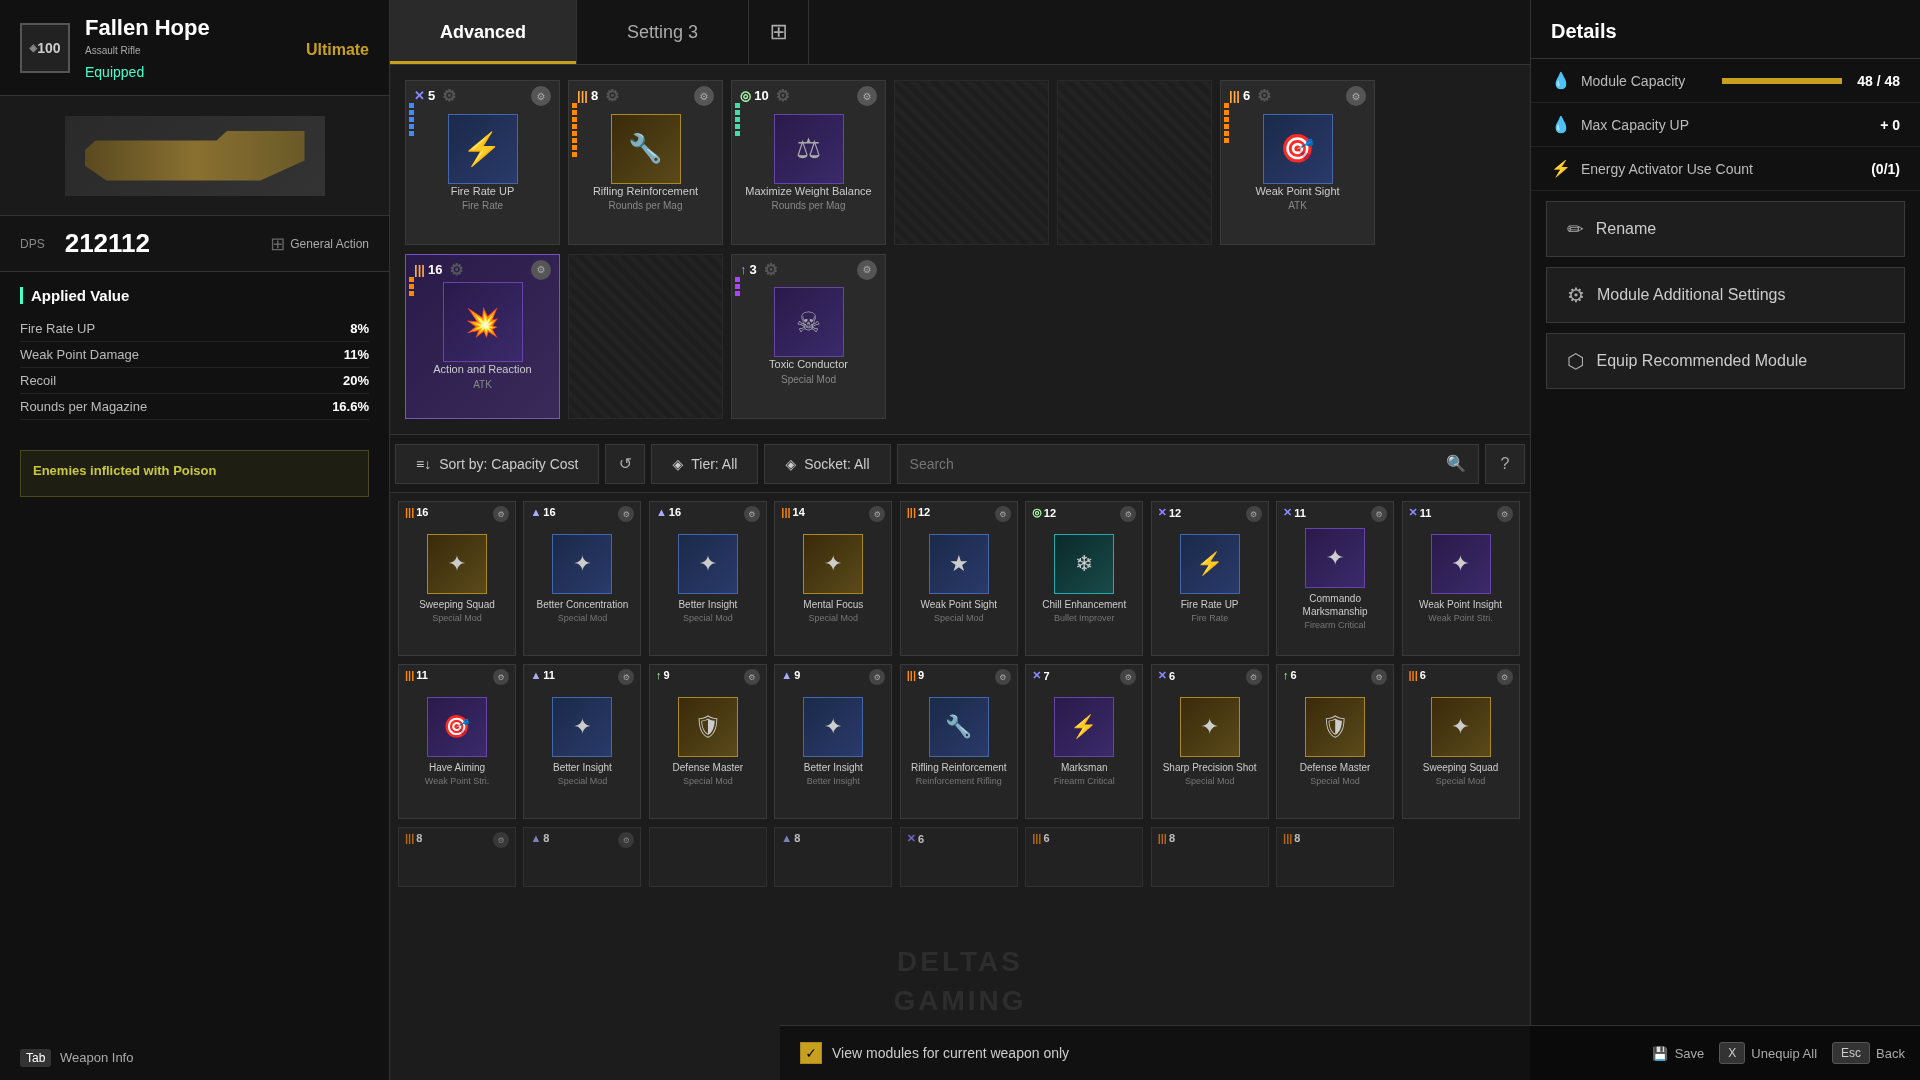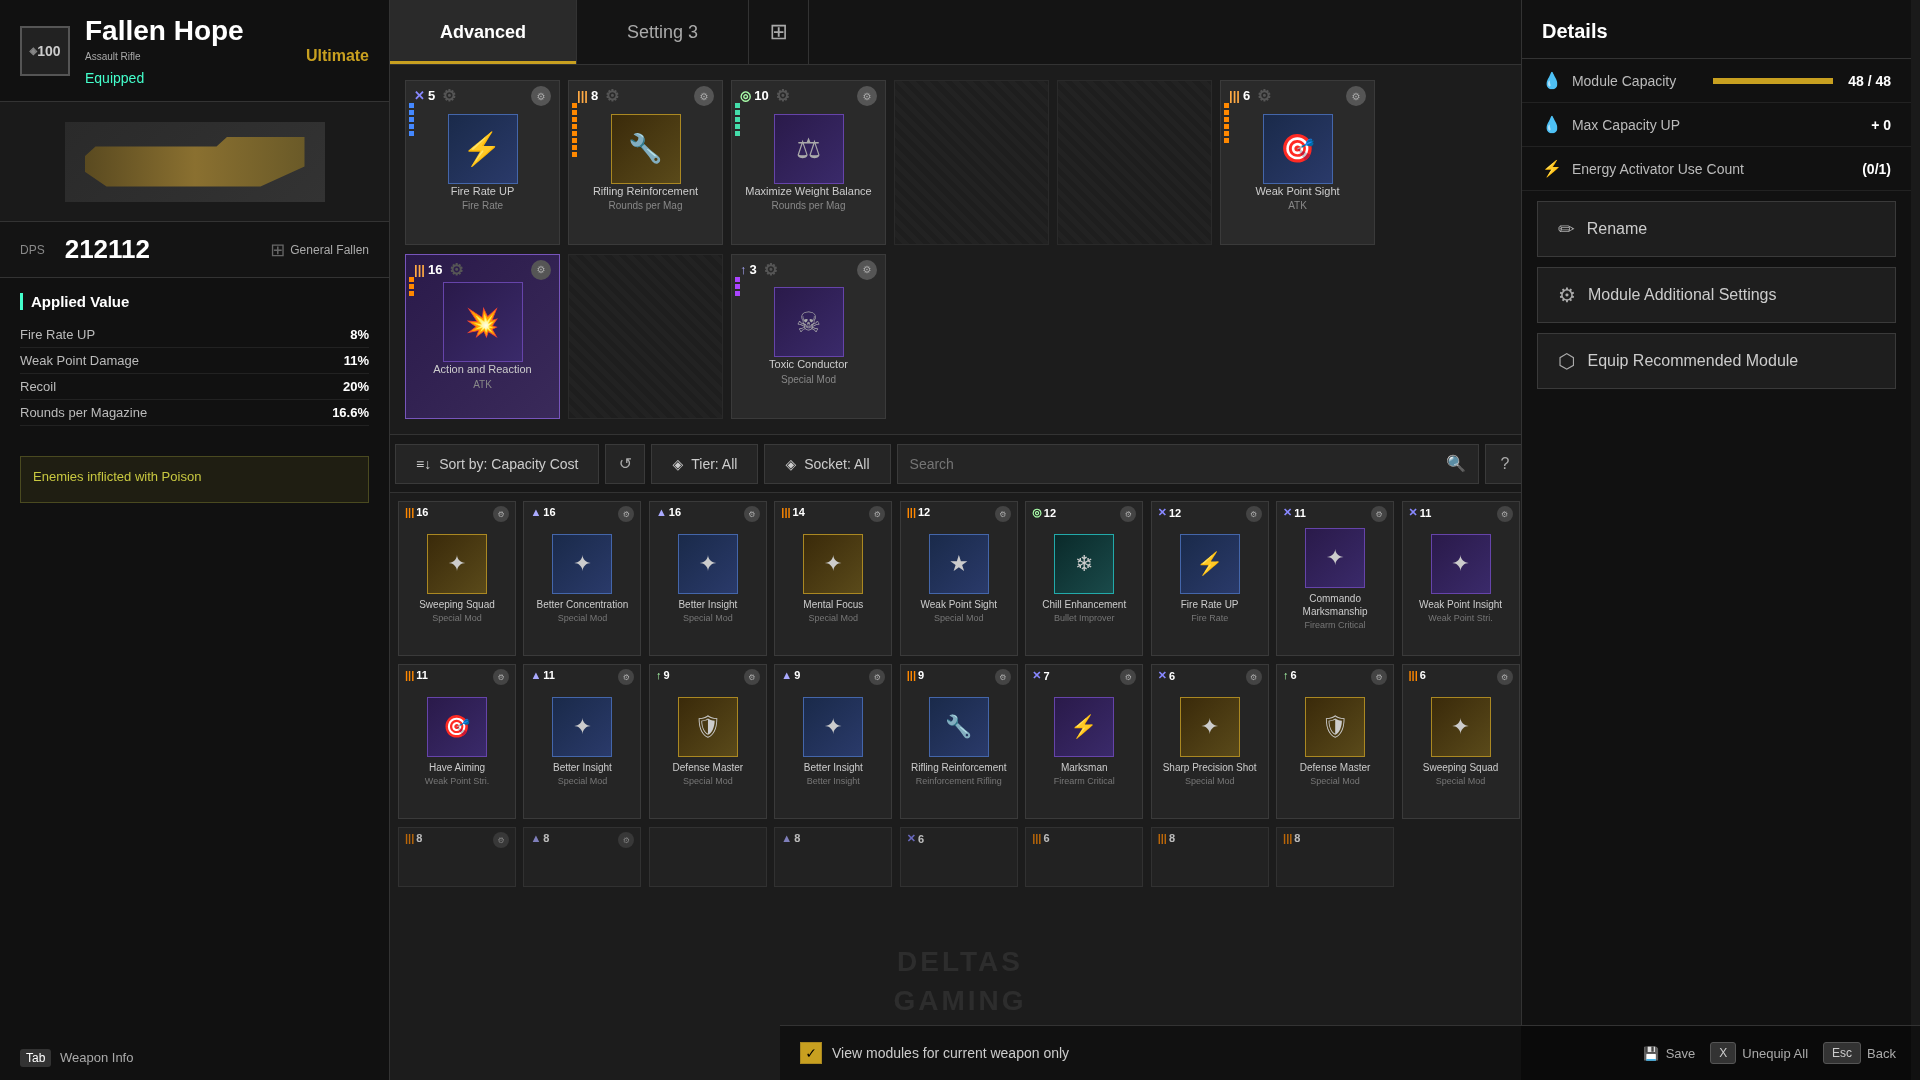--- a/index.html
+++ b/index.html
@@ -34,21 +34,21 @@
     .level-badge {
       width: 50px; height: 50px;
       background: #222;
       border: 2px solid #555;
       display: flex; align-items: center; justify-content: center;
       font-size: 12px; font-weight: bold; color: #aaa;
       position: relative;
     }
 
     .weapon-title-block { flex: 1; }
-    .weapon-name { font-size: 28px; font-weight: bold; color: #fff; }
+    .weapon-name { font-size: 22px; font-weight: bold; color: #fff; }
     .weapon-type { font-size: 10px; color: #aaa; }
     .weapon-tier { font-size: 16px; color: #c8a020; font-weight: bold; }
     .equipped-badge { color: #4fc; font-size: 14px; margin-top: 5px; }
 
     .weapon-image-area {
       padding: 10px 20px;
       background: #1a1a1a;
       border-bottom: 1px solid #333;
       display: flex; align-items: center; justify-content: center;
       height: 120px;
@@ -95,21 +95,21 @@
     .stat-name { color: #bbb; }
     .stat-val { color: #fff; font-weight: bold; }
 
     .poison-section {
       margin: 15px 20px;
       background: #1f1e12;
       border: 1px solid #4a4a20;
       padding: 12px;
     }
 
-    .poison-title { color: #c8c840; font-size: 13px; font-weight: normal; margin-bottom: 6px; }
+    .poison-title { color: #c8c840; font-size: 13px; font-weight: bold; margin-bottom: 6px; }
     .poison-desc { color: #a0a060; font-size: 12px; line-height: 1.5; }
 
     .weapon-info-tab {
       position: absolute;
       bottom: 15px; left: 20px;
       font-size: 13px; color: #aaa;
     }
 
     .tab-key { color: #fff; background: #333; padding: 2px 6px; border-radius: 3px; font-size: 12px; margin-right: 5px; }
 
@@ -371,21 +371,21 @@
 
     .gm-type {
       font-size: 9px;
       color: #777;
       margin-top: 2px;
     }
 
     
     .right-panel {
       position: absolute;
-      right: 9px; top: 0;
+      right: 0; top: 0;
       width: 390px;
       height: 1080px;
       background: #111;
       border-left: 1px solid #333;
     }
 
     .details-header {
       padding: 20px 20px 15px;
       border-bottom: 1px solid #333;
       font-size: 20px;
@@ -546,21 +546,21 @@
     <div class="weapon-img-placeholder">
       <div class="gun-shape"></div>
     </div>
   </div>
 
   <div class="dps-row">
     <span class="dps-label">DPS</span>
     <span class="dps-value">212112</span>
     <div style="margin-left:auto;display:flex;align-items:center;gap:5px;">
       <span style="color:#666;font-size:18px;">⊞</span>
-      <span class="ammo-type">General Fallen</span>
+      <span class="ammo-type">General Action</span>
     </div>
   </div>
 
   <div class="stats-section">
     <div class="stats-title">Applied Value</div>
     <div class="stat-row">
       <span class="stat-name">Fire Rate UP</span>
       <span class="stat-val">8%</span>
     </div>
     <div class="stat-row">

